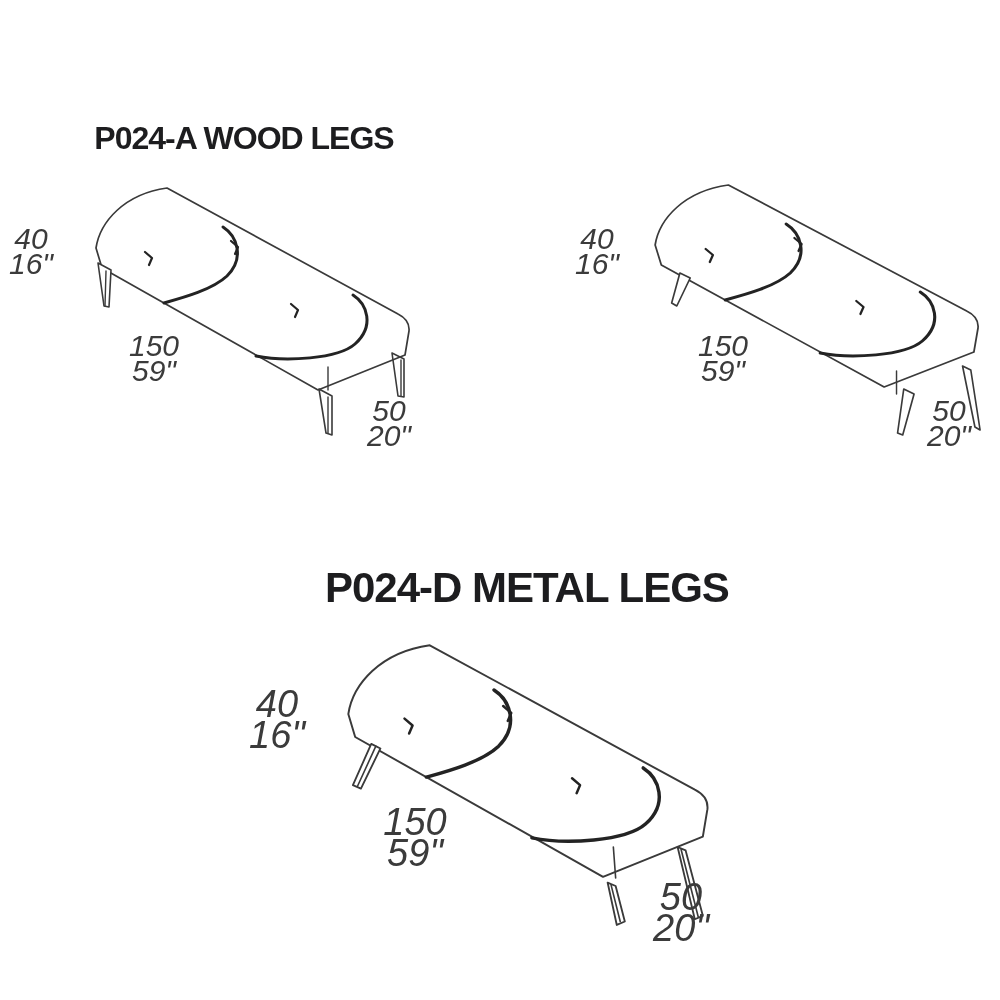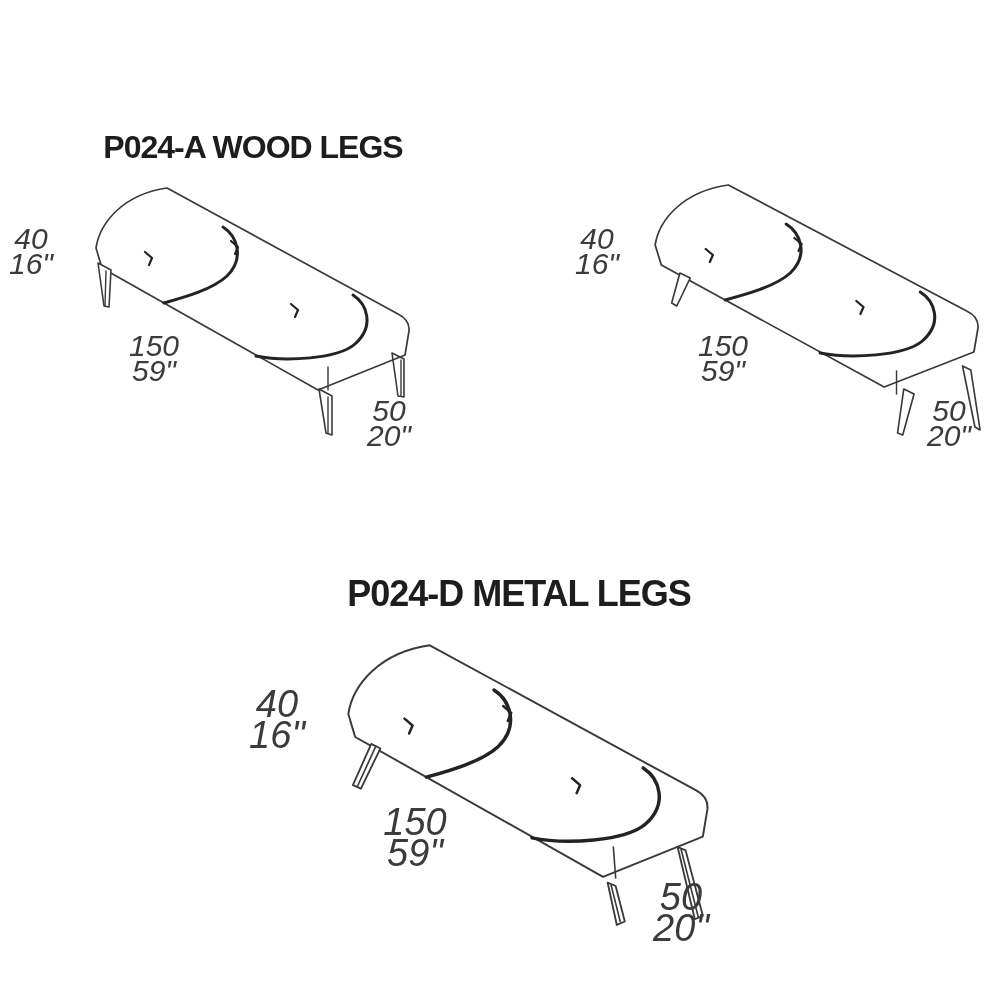--- a/index.html
+++ b/index.html
@@ -1,21 +1,21 @@
 <!DOCTYPE html>
 <html style="--c-background: #ffffff; --c-line: #3a3a3a; --c-seam: #232323; --c-title: #1d1d1f; --c-text: #3b3b3b;"><head>
 <meta charset="utf-8">
 <style>
   html,body{margin:0;padding:0;background:#fff;}
   .canvas{position:relative;width:1000px;height:1000px;overflow:hidden;
           background:var(--c-background,#ffffff);
           font-family:"Liberation Sans",sans-serif;}
-  .title{position:absolute;margin:13px;font-weight:bold;font-size:32px;letter-spacing:-1px;
+  .title{position:absolute;margin:4px;font-weight:bold;font-size:32px;letter-spacing:-1px;
          text-align:center;white-space:nowrap;color:var(--c-title,#1d1d1f);}
-  .t-d{font-size:36px;}
+  .t-d{font-size:42px;}
   .dim{position:absolute;font-style:italic;font-size:30px;line-height:25px;
        text-align:center;color:var(--c-text,#3b3b3b);}
   .dim span{display:block;}
   .dim.big{font-size:38px;line-height:31px;}
   .bench{position:absolute;}
   .bench .o{fill:none;stroke:var(--c-line,#3a3a3a);stroke-width:1.7;stroke-linejoin:round;}
   .bench .seam{fill:none;stroke:var(--c-seam,#232323);stroke-width:3;stroke-linecap:round;}
   .bench .dimple{fill:none;stroke:var(--c-seam,#232323);stroke-width:2.2;stroke-linejoin:round;stroke-linecap:round;}
   .bench .leg{fill:#ffffff;stroke:var(--c-line,#3a3a3a);stroke-width:1.6;stroke-linejoin:round;}
   .bench .hair{fill:none;stroke:var(--c-line,#3a3a3a);stroke-width:1.4;stroke-linecap:round;}

